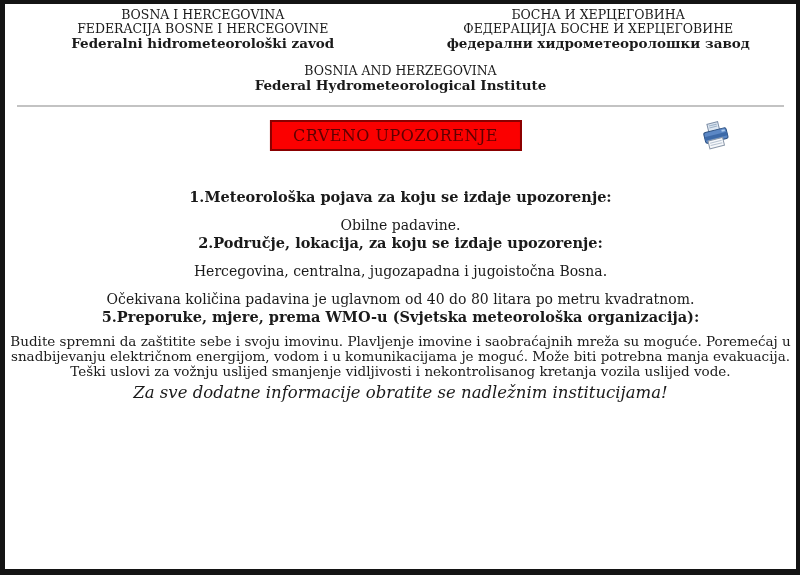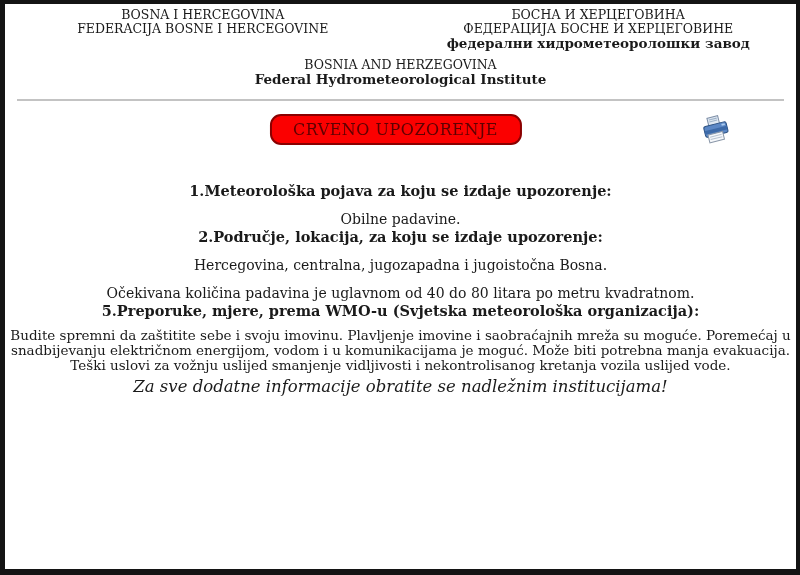--- a/index.html
+++ b/index.html
@@ -30,21 +30,21 @@
     width: 50%;
     text-align: center;
     font-size: 12.5px;
     line-height: 14px;
   }
   .header-col .org-line-3 {
     font-weight: bold;
     font-size: 13.5px;
   }
   .header-english {
-    margin-top: 8px;
+    margin-top: 14px;
     text-align: center;
     font-size: 12.5px;
     line-height: 14px;
   }
   .header-english .org-line-3 {
     font-weight: bold;
     font-size: 13.5px;
   }
   .divider {
     height: 2px;
@@ -110,37 +110,38 @@
 </style>
 </head>
 <body>
 
 <div class="page">
 
   <div class="header-row">
     <div class="header-col">
       <div class="org-line-1">BOSNA I HERCEGOVINA</div>
       <div class="org-line-2">FEDERACIJA BOSNE I HERCEGOVINE</div>
+      <div class="org-line-3">Federalni hidrometeorološki zavod</div>
     </div>
     <div class="header-col">
       <div class="org-line-1">БОСНА И ХЕРЦЕГОВИНА</div>
       <div class="org-line-2">ФЕДЕРАЦИЈА БОСНЕ И ХЕРЦЕГОВИНЕ</div>
       <div class="org-line-3">федерални хидрометеоролошки завод</div>
     </div>
   </div>
 
   <div class="header-english">
     <div class="org-line-1">BOSNIA AND HERZEGOVINA</div>
     <div class="org-line-3">Federal Hydrometeorological Institute</div>
   </div>
 
   <hr class="divider">
 
   <div class="banner-row">
-    <div class="warning-banner" id="banner" style="background: rgb(251, 0, 0); color: rgb(95, 0, 0); border-color: rgb(138, 0, 0); border-radius: 11px;">CRVENO UPOZORENJE</div>
+    <div class="warning-banner" id="banner" style="background: rgb(251, 0, 0); color: rgb(95, 0, 0); border-color: rgb(138, 0, 0);">CRVENO UPOZORENJE</div>
     <button class="printer-button" title="">
       <span>
         <svg width="32" height="32" viewBox="0 0 32 32" aria-hidden="true">
           <g transform="rotate(-14 16 16)">
             <rect x="10" y="2.5" width="11" height="9" fill="#dfe8f2" stroke="#7d8ea6" stroke-width="1"></rect>
             <rect x="11.5" y="4" width="8" height="1.2" fill="#9fb3c9"></rect>
             <rect x="11.5" y="6" width="8" height="1.2" fill="#9fb3c9"></rect>
             <rect x="4.5" y="10" width="23" height="11" rx="2" fill="#5b87c5" stroke="#2a4f80" stroke-width="1"></rect>
             <rect x="4.5" y="14.5" width="23" height="3.5" fill="#3d6aa8"></rect>
             <rect x="22.5" y="11.5" width="3.5" height="1.8" rx="0.8" fill="#aecdf0"></rect>

